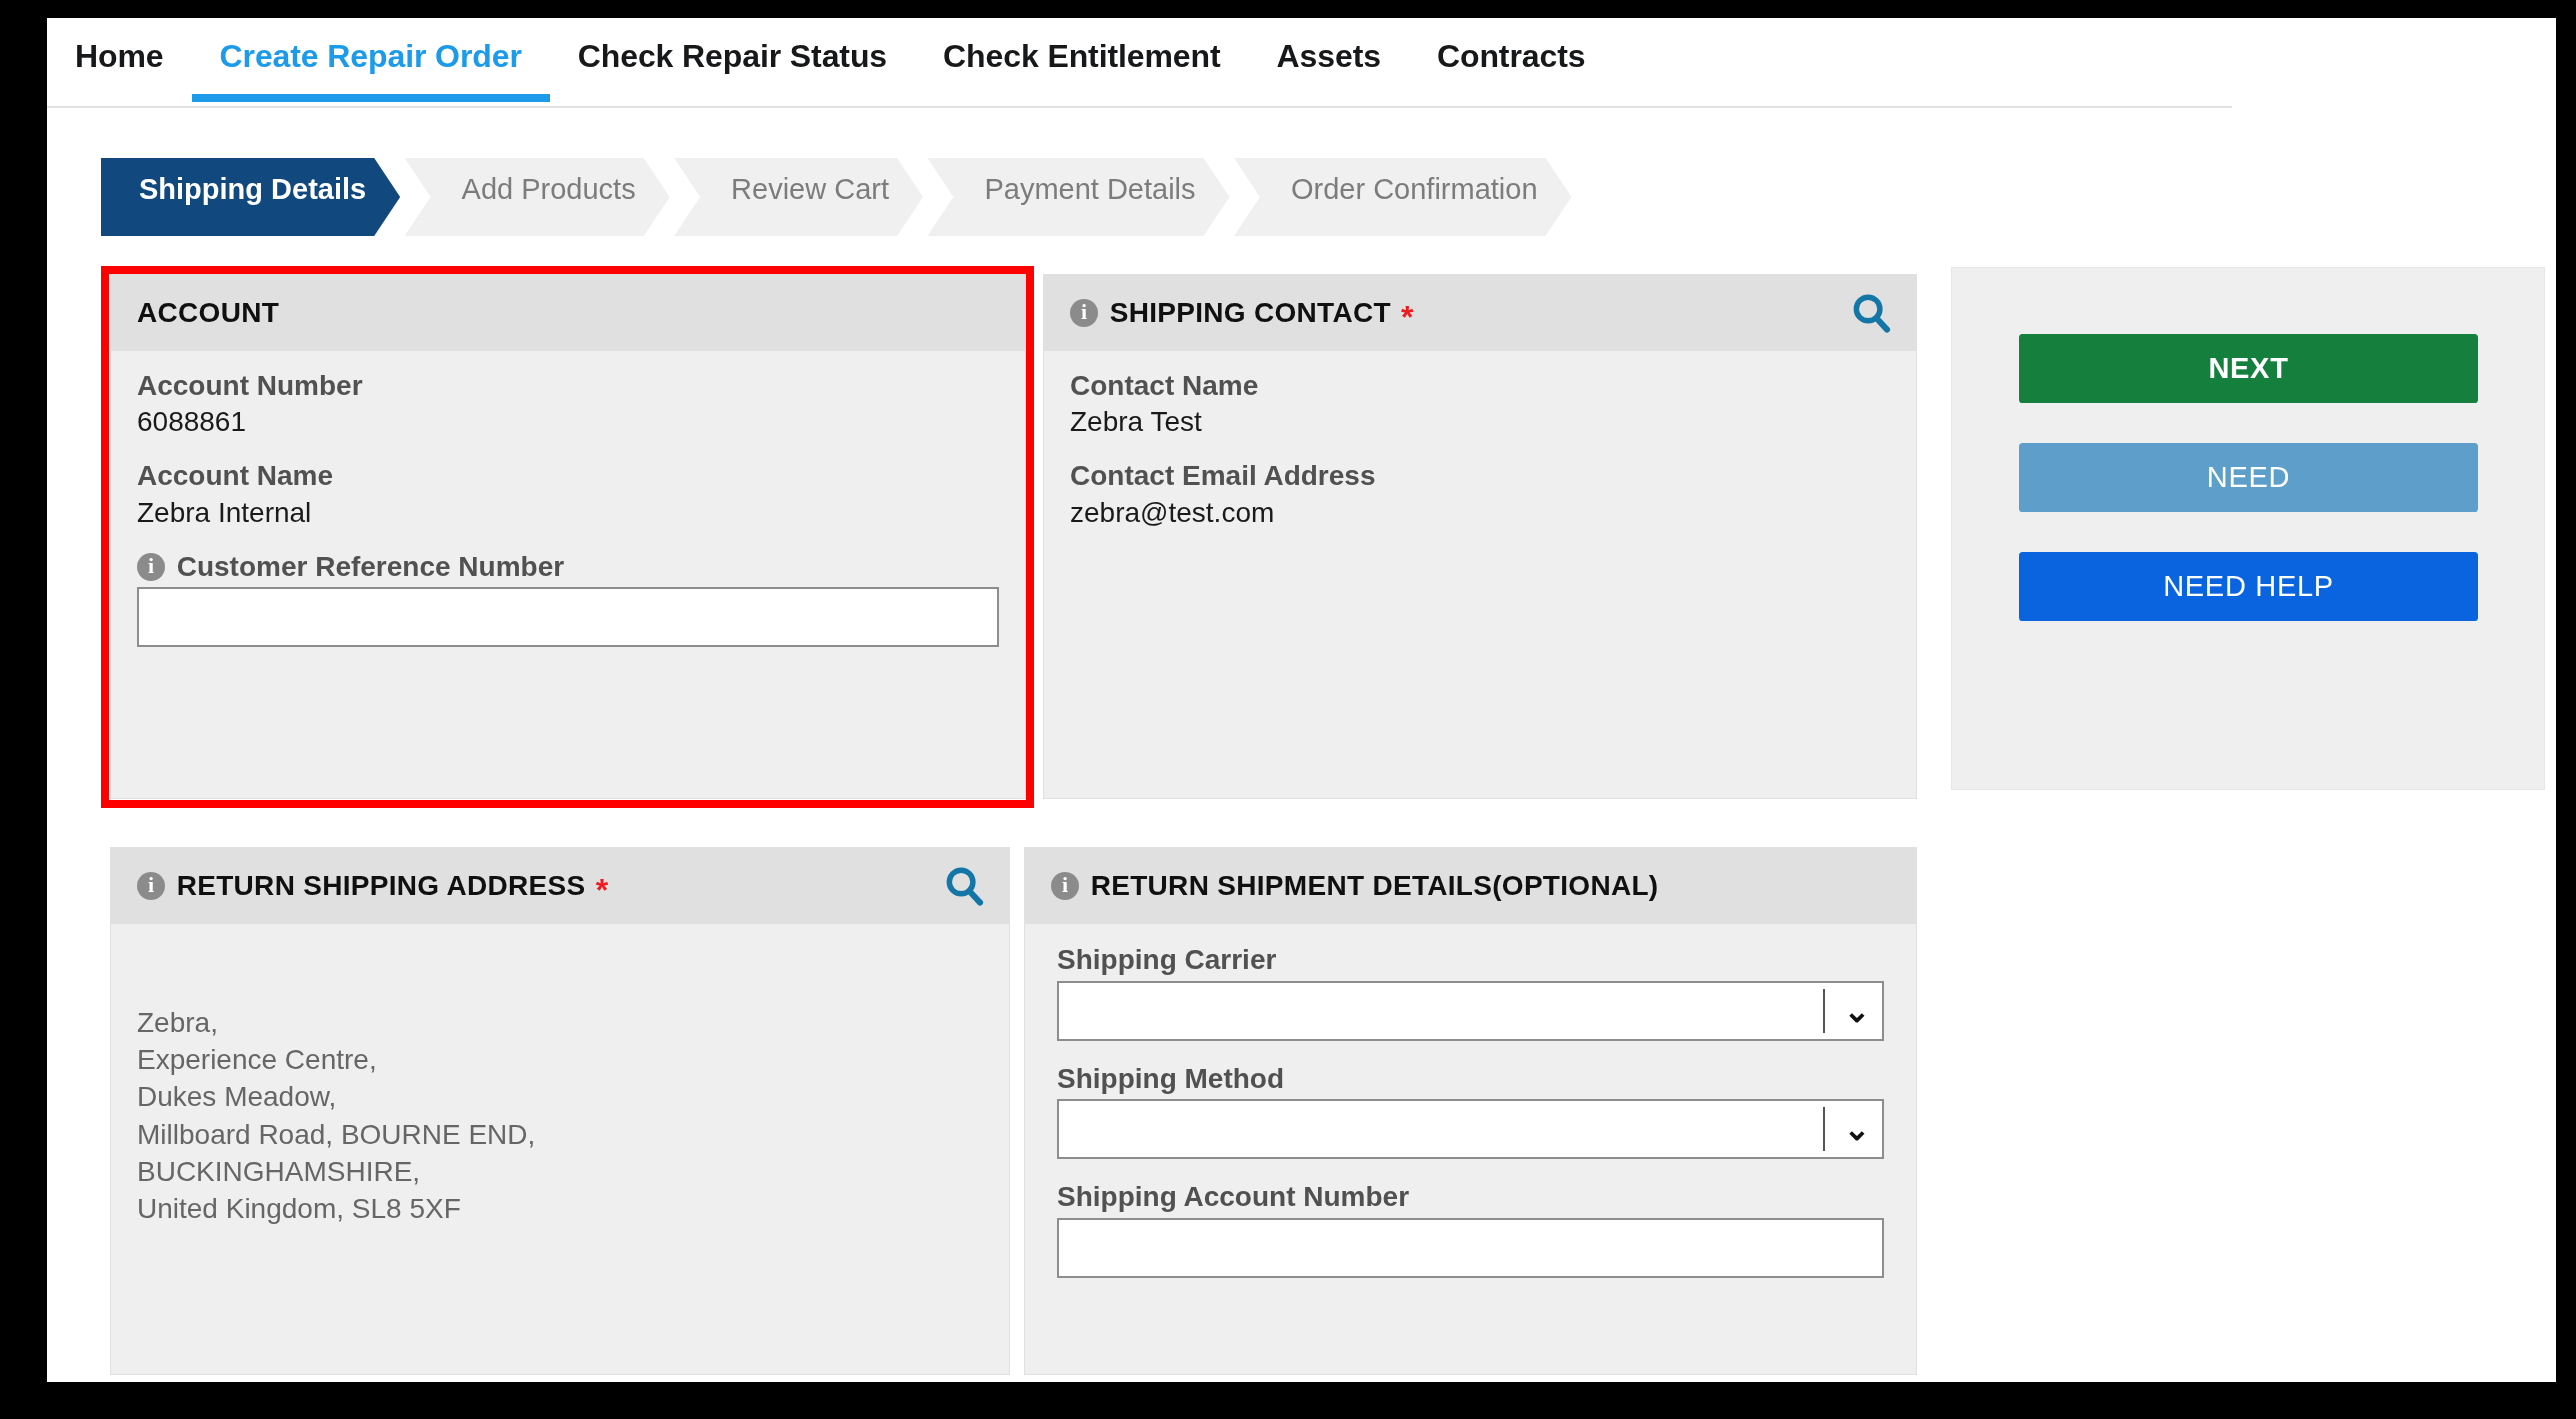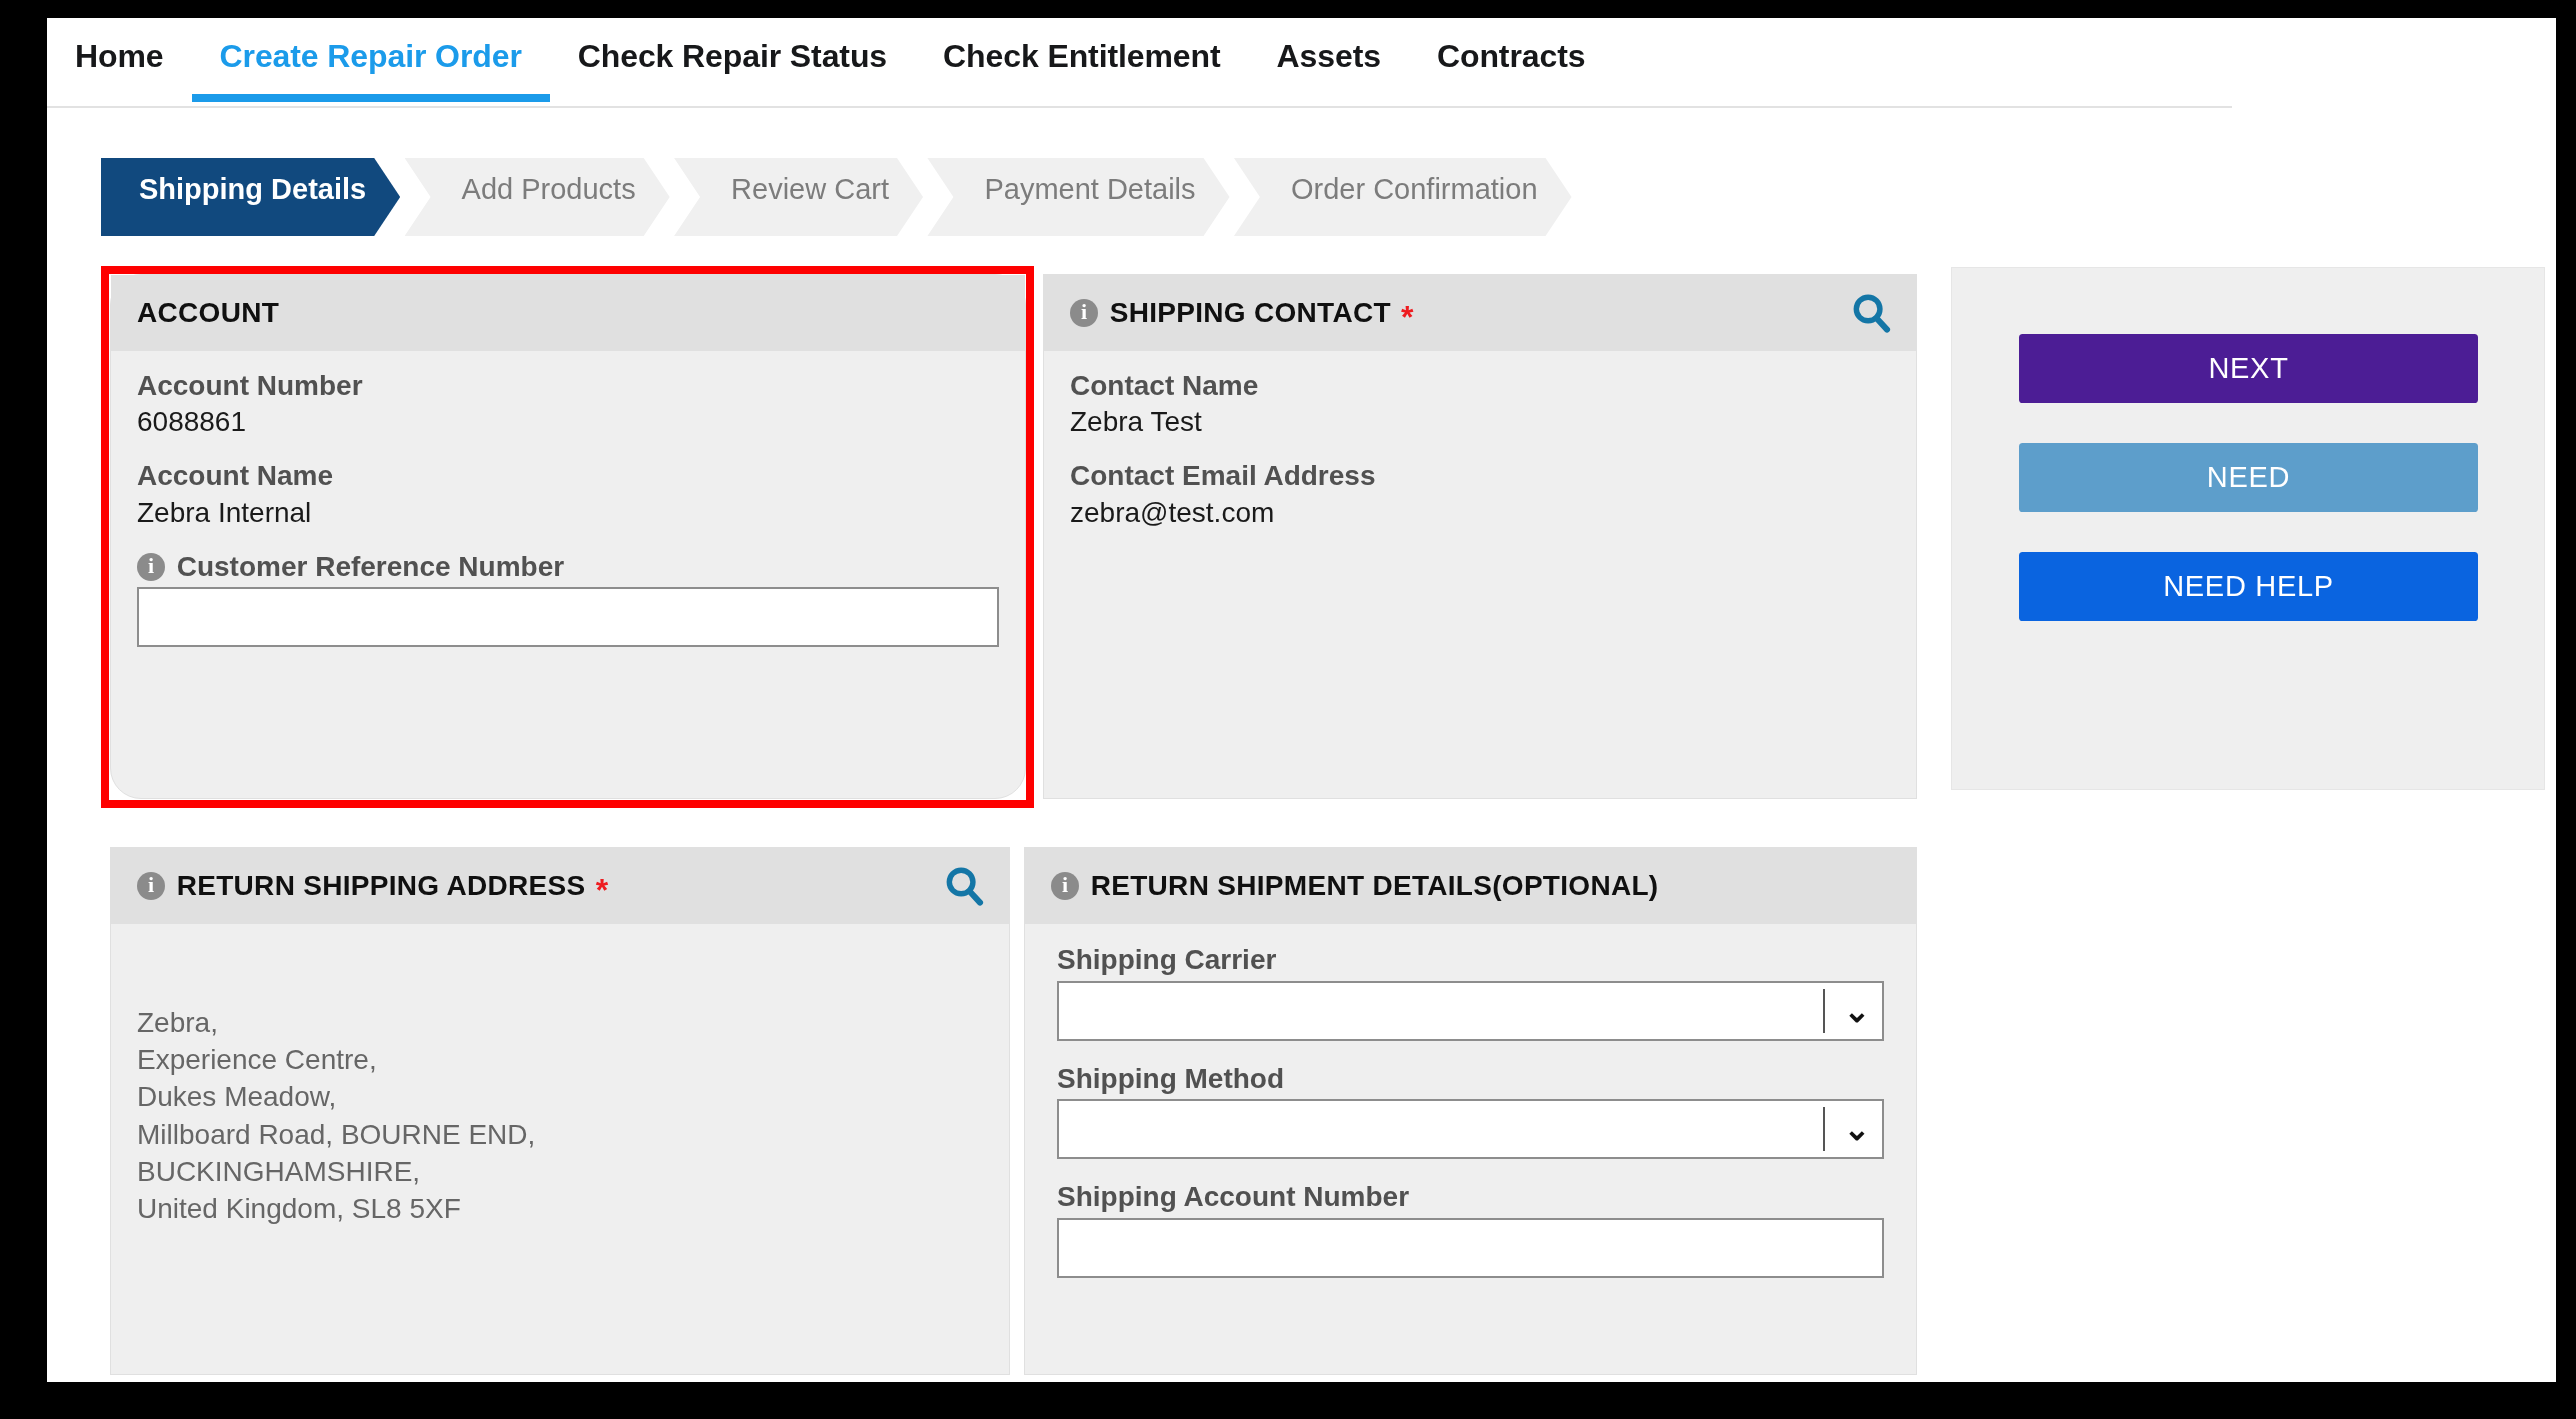--- a/index.html
+++ b/index.html
@@ -224,21 +224,21 @@
     width: 459px;
     height: 69px;
     border: none;
     border-radius: 3.6px;
     color: #ffffff;
     font-size: 29px;
     font-family: "Liberation Sans", sans-serif;
     letter-spacing: 0.7px;
     cursor: pointer;
   }
-  #btn-next { top: 66px;  background: #4c1d95; }
+  #btn-next { top: 66px;  background: #15803d; font-weight: bold; }
   #btn-save { top: 175px; background: #5d9ecb; }
   #btn-help { top: 284px; background: #0a64e0; }
 
   
   #annot {
     position: absolute;
     left: 54px; top: 248px;
     width: 933px; height: 542px;
     border: 8.7px solid #fe0000;
     pointer-events: none;
@@ -263,21 +263,21 @@
   </div>
 
   <div id="steps">
     <div class="step current">Shipping Details</div>
     <div class="step">Add Products</div>
     <div class="step">Review Cart</div>
     <div class="step">Payment Details</div>
     <div class="step">Order Confirmation</div>
   </div>
 
-  <div class="panel" style="left:63px; top:256px; width:916px; height:525px;border-radius:31px;">
+  <div class="panel" style="left:63px; top:256px; width:916px; height:525px;">
     <div class="panel-head">
       <div class="htitle">ACCOUNT</div>
     </div>
     <div class="panel-body">
       <div class="field">
         <div class="flabel">Account Number</div>
         <div class="fvalue">6088861</div>
       </div>
       <div class="field">
         <div class="flabel">Account Name</div>

